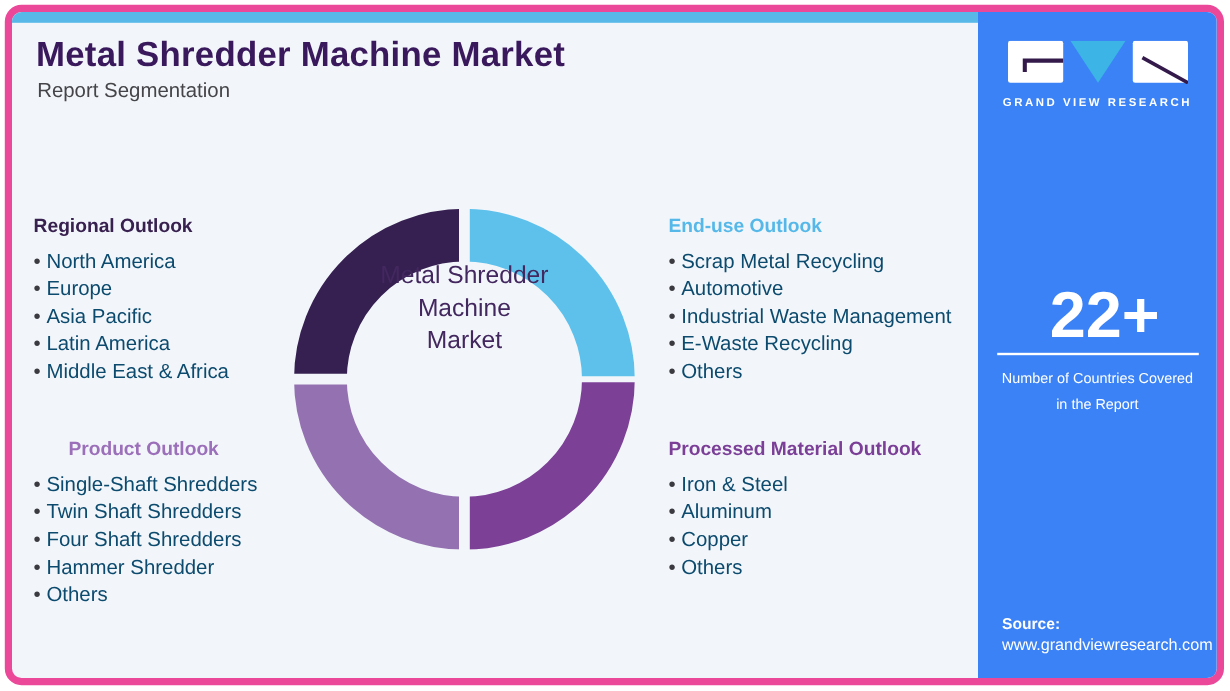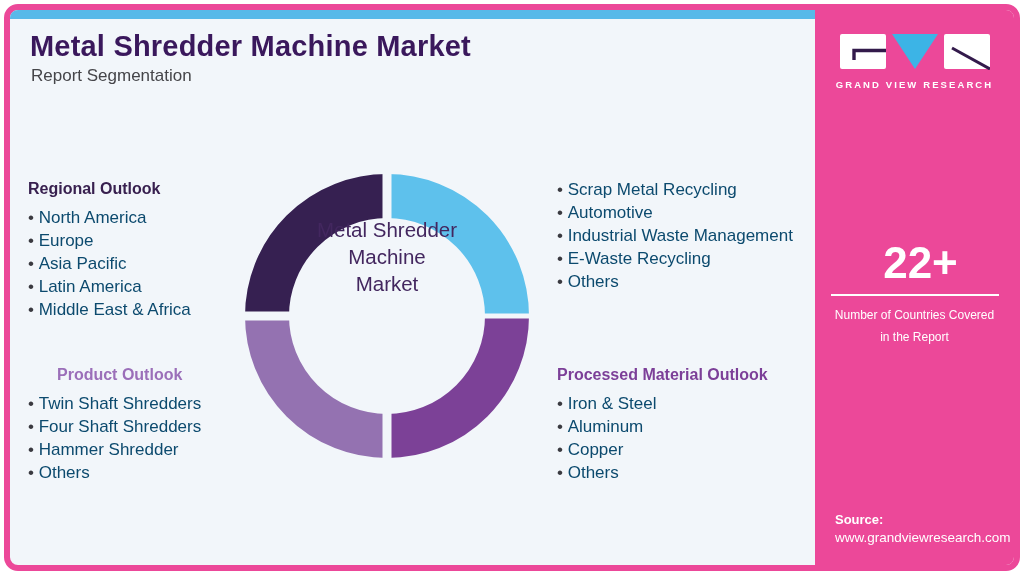--- a/index.html
+++ b/index.html
@@ -42,29 +42,29 @@
   .sec-processed{left:547px;top:354px;width:240px;}
   .sec-processed h3{color:#7c3f98;white-space:normal;}
   .donut-wrap{position:absolute;left:232px;top:161px;width:290px;height:290px;}
   .donut-center{
     position:absolute;left:45px;top:45px;width:200px;height:200px;
     display:flex;align-items:flex-start;justify-content:center;text-align:center;
     font-size:20.5px;line-height:27px;color:#43275f;
   }
   .sidebar{
     position:absolute;right:0;top:0;width:199px;height:100%;
-    background:#ec4899;
+    background:#3b82f6;
   }
   .logo{position:absolute;left:0;right:0;top:24px;text-align:center;}
   .brand{
     margin-top:5px;color:#ffffff;font-size:9.5px;font-weight:bold;
     letter-spacing:2.1px;white-space:nowrap;
   }
   .stat{position:absolute;left:0;right:0;top:230px;text-align:center;color:#ffffff;}
-  .stat-value{font-size:44px;font-weight:bold;line-height:46px;margin-left:12px;}
+  .stat-value{font-size:54px;font-weight:bold;line-height:46px;margin-left:12px;}
   .stat-divider{width:168px;height:2px;background:#ffffff;margin:8px auto 8px auto;}
   .stat-caption{font-size:12px;line-height:22px;padding:0 14px;}
   .source{position:absolute;left:20px;bottom:18px;color:#ffffff;}
   .source-label{font-size:13px;font-weight:bold;line-height:18px;}
   .source-url{font-size:13.5px;line-height:18px;}
 </style>
 </head>
 <body>
 
 <div class="card">
@@ -80,28 +80,30 @@
       <li>Europe</li>
       <li>Asia Pacific</li>
       <li>Latin America</li>
       <li>Middle East &amp; Africa</li>
     </ul>
   </div>
 
   <div class="section sec-product">
     <h3>Product Outlook</h3>
     <ul>
+      <li>Single-Shaft Shredders</li>
       <li>Twin Shaft Shredders</li>
       <li>Four Shaft Shredders</li>
       <li>Hammer Shredder</li>
       <li>Others</li>
     </ul>
   </div>
 
   <div class="section sec-enduse">
+    <h3>End-use Outlook</h3>
     <ul>
       <li>Scrap Metal Recycling</li>
       <li>Automotive</li>
       <li>Industrial Waste Management</li>
       <li>E-Waste Recycling</li>
       <li>Others</li>
     </ul>
   </div>
 
   <div class="section sec-processed">

